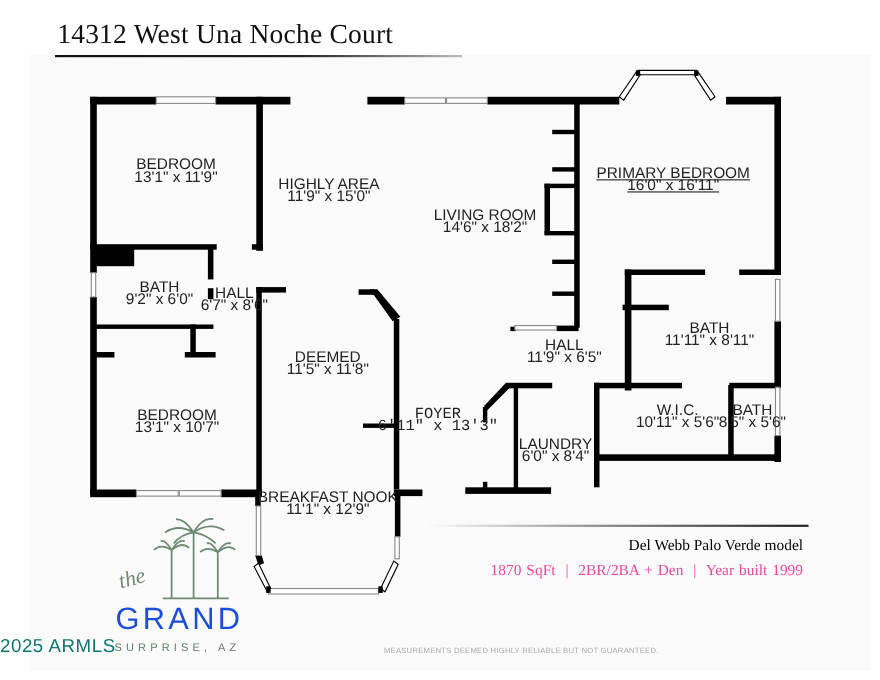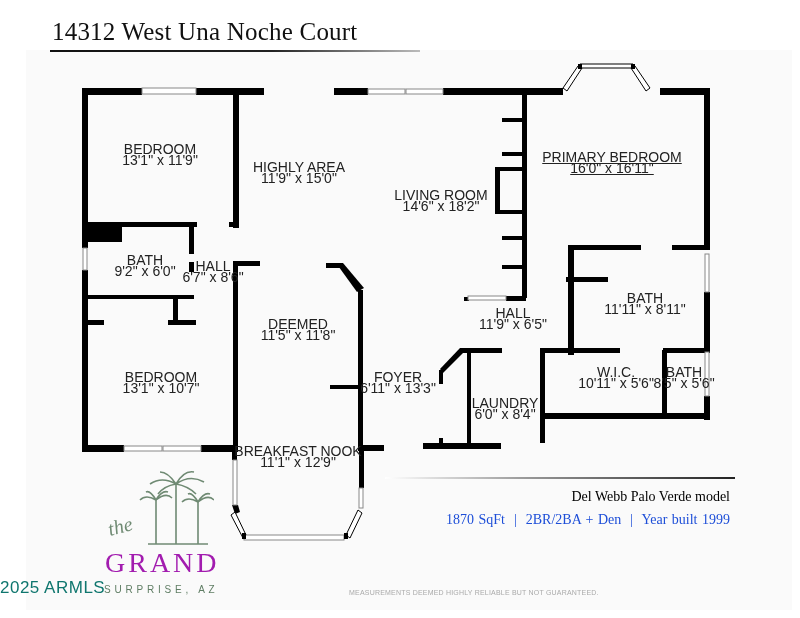--- a/index.html
+++ b/index.html
@@ -5,25 +5,25 @@
   html,body{margin:0;padding:0;background:#ffffff;}
   body{width:800px;height:618px;position:relative;overflow:hidden;font-family:"Liberation Sans",sans-serif;}
   .panel{position:absolute;left:26px;top:50px;width:766px;height:560px;background:#fafafa;}
   .title{position:absolute;left:52px;top:18px;font-family:"Liberation Serif","DejaVu Serif",serif;font-size:25px;color:#111;letter-spacing:0.2px;}
   .title-rule{position:absolute;left:50px;top:50px;width:370px;height:2px;background:linear-gradient(to right,#111 0%,#222 60%,#bbb 100%);}
   svg.plan{position:absolute;left:0;top:0;}
   .lbl{position:absolute;transform:translateX(-50%);text-align:center;font-size:14px;color:#222;line-height:11px;white-space:nowrap;}
   .lbl span{display:block;}
   .info-rule{position:absolute;left:385px;top:477px;width:350px;height:2px;background:linear-gradient(to right,#fff 0%,#999 40%,#222 100%);}
   .info1{position:absolute;right:70px;top:489px;font-family:"Liberation Serif","DejaVu Serif",serif;font-size:14px;color:#000000;text-align:right;}
-  .info2{position:absolute;right:70px;top:512px;font-family:"Liberation Serif","DejaVu Serif",serif;font-size:14px;color:#1d4ed8;text-align:right;word-spacing:1px;}
+  .info2{position:absolute;right:70px;top:512px;font-family:"Liberation Serif","DejaVu Serif",serif;font-size:14px;color:#ec4899;text-align:right;word-spacing:1px;}
   .disclaimer{position:absolute;left:349px;top:589px;font-size:7px;color:#aaa;letter-spacing:0.2px;}
   .copyright{position:absolute;left:0px;top:578px;font-size:17px;color:#0f766e;letter-spacing:0.5px;}
   .logo-the{position:absolute;left:108px;top:515px;font-family:"Liberation Serif",serif;font-style:italic;font-size:20px;color:#6f8a73;transform:rotate(-15deg);}
-  .logo-grand{position:absolute;left:105px;top:547px;font-family:Liberation Serif, serif;font-size:28px;letter-spacing:3px;color:#a21caf;}
+  .logo-grand{position:absolute;left:105px;top:547px;font-family:Liberation Sans, sans-serif;font-size:28px;letter-spacing:3px;color:#1d4ed8;}
   .logo-loc{position:absolute;left:104px;top:584px;font-size:10px;letter-spacing:3.8px;color:#5f7d64;}
 </style>
 </head>
 <body>
 
 <div class="panel"></div>
 
 <div class="title">14312 West Una Noche Court</div>
 <div class="title-rule"></div>
 
@@ -168,21 +168,21 @@
     <span>13'1" x 10'7"</span>
   </div>
 <div class="lbl" style="left:513px;top:308px;">
     <span>HALL</span>
     <span>11'9" x 6'5"</span>
   </div>
 <div class="lbl" style="left:645px;top:293px;">
     <span>BATH</span>
     <span>11'11" x 8'11"</span>
   </div>
-<div class="lbl" style="left:398px;top:372px;">
+<div class="lbl" style="left:398px;top:372px;font-family:Liberation Mono, monospace;">
     <span>FOYER</span>
     <span>6'11" x 13'3"</span>
   </div>
 <div class="lbl" style="left:505px;top:398px;">
     <span>LAUNDRY</span>
     <span>6'0" x 8'4"</span>
   </div>
 <div class="lbl" style="left:616px;top:367px;">
     <span>W.I.C.</span>
     <span>10'11" x 5'6"</span>

